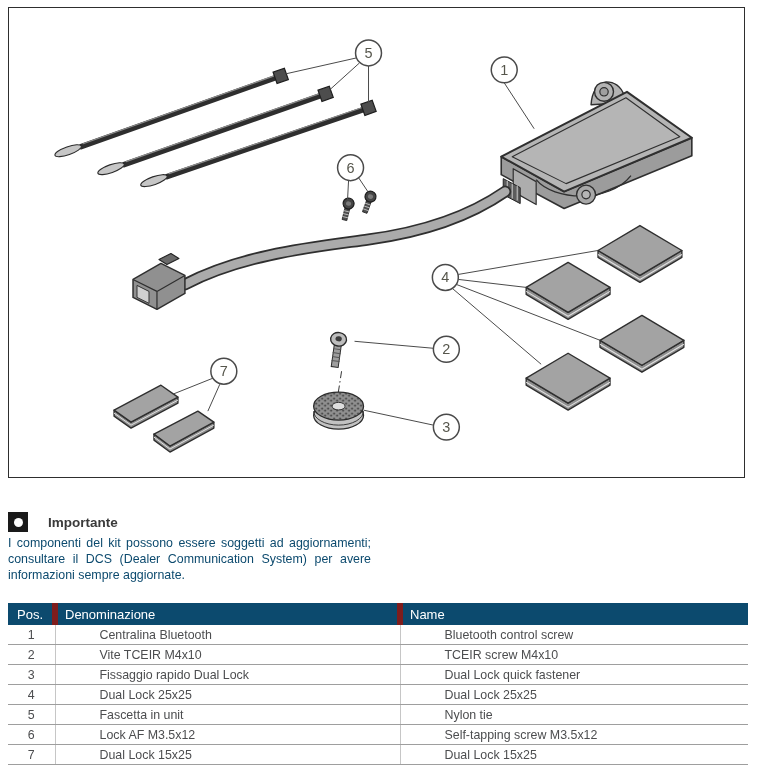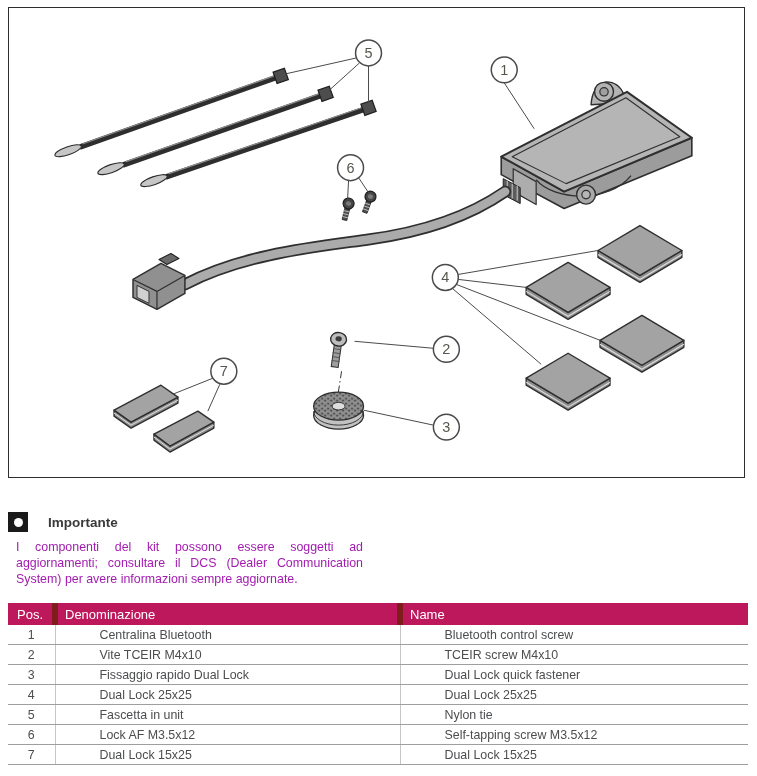--- a/index.html
+++ b/index.html
@@ -33,38 +33,38 @@
   }
   .note-header { display: flex; align-items: center; gap: 20px; margin-bottom: 4px; }
   .note-icon {
     width: 20px; height: 20px; background: #1a1a1a;
     display: flex; align-items: center; justify-content: center;
     flex: 0 0 20px;
   }
   .note-icon::after { content: ""; width: 9px; height: 9px; border-radius: 50%; background: #ffffff; }
   .note-title { font-weight: bold; font-size: 13.5px; color: #3a3a3a; }
   .note-body {
-    margin: 8px; font-size: 12.4px; line-height: 15.8px;
-    color: #a21caf; text-align: justify;
+    margin: 0; font-size: 12.4px; line-height: 15.8px;
+    color: #0c4a6e; text-align: justify;
   }
 
   
   .parts-table {
     position: absolute;
     left: 8px; top: 603px;
     width: 740px;
     border-collapse: collapse;
     font-size: 12.4px; color: #4c4d4f;
     table-layout: fixed;
   }
   .parts-table col.c-pos  { width: 47px; }
   .parts-table col.c-den  { width: 345px; }
   .parts-table col.c-name { width: 348px; }
   .parts-table th {
-    background: #be185d; color: #ffffff;
+    background: #0c4a6e; color: #ffffff;
     font-weight: normal; font-size: 13px;
     text-align: left; padding: 4px 7px 3px 7px;
   }
   .parts-table th + th { border-left: 6px solid #7f1d1d; }
   .parts-table th.pos-col { text-align: center; padding-left: 2px; padding-right: 2px; }
   .parts-table td {
     border-bottom: 1px solid #9e9e9e;
     padding: 2.5px 7px; height: 16px;
     white-space: nowrap; overflow: hidden;
   }

